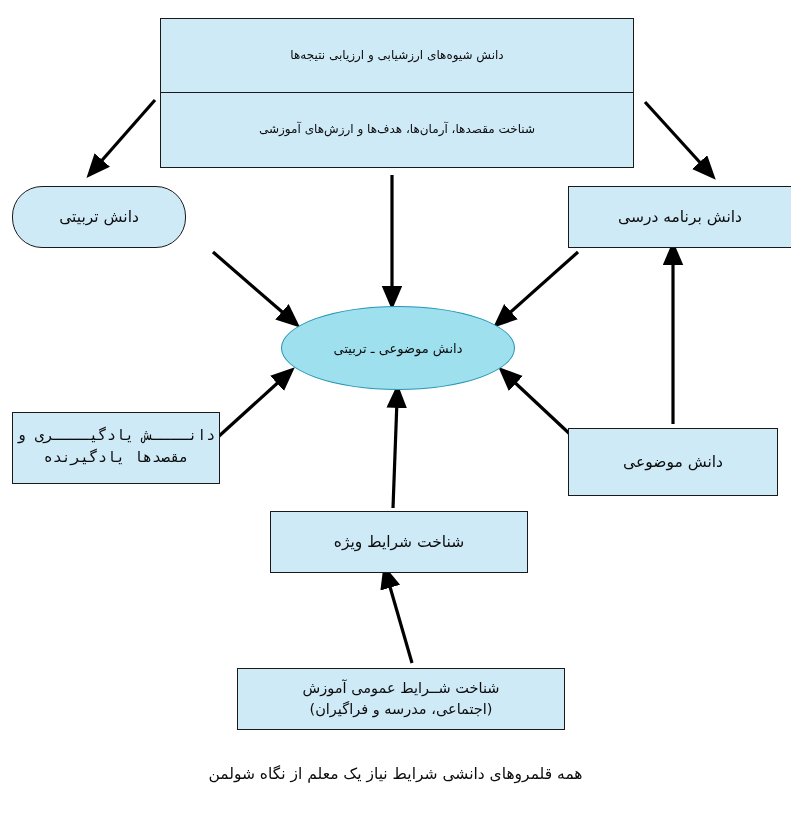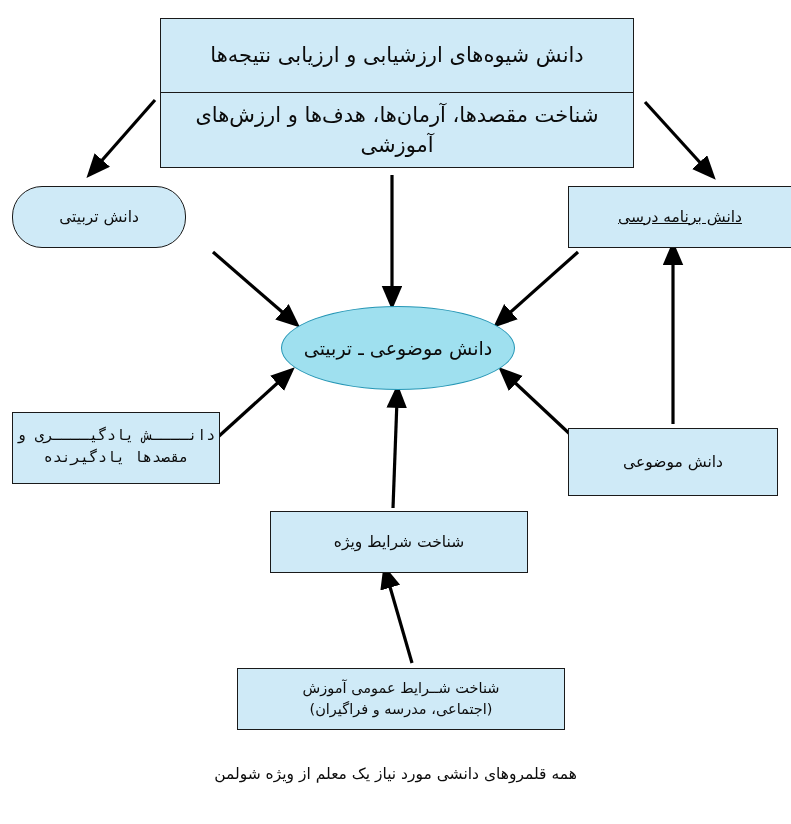--- a/index.html
+++ b/index.html
@@ -49,42 +49,41 @@
     height: 150px;
     flex-direction: column;
     padding: 0;
   }
   .top-row {
     width: 100%;
     height: 50%;
     display: flex;
     align-items: center;
     justify-content: center;
-    font-size: 21px;
+    font-size: 12px;
     padding: 0 10px;
     box-sizing: border-box;
   }
   .top-row.first {
     border-bottom: 1px solid #1a1a1a;
   }
   .box-tarbiati {
     left: 12px;
     top: 186px;
     width: 174px;
     height: 62px;
     font-size: 15.5px;
     border-radius: 30px;
   }
   .box-barname {
     left: 568px;
     top: 186px;
     width: 224px;
     height: 62px;
     font-size: 15.5px;
-    text-decoration: underline;
   }
   .box-yadgiri {
     left: 12px;
     top: 412px;
     width: 208px;
     height: 72px;
     font-size: 15px;
     font-family: Liberation Mono, monospace;
   }
   .box-mozoui {
@@ -115,21 +114,21 @@
     top: 306px;
     width: 232px;
     height: 82px;
     border-radius: 50%;
     background: #9fe0ef;
     border: 1.5px solid #2596b5;
     display: flex;
     align-items: center;
     justify-content: center;
     text-align: center;
-    font-size: 19px;
+    font-size: 13px;
     direction: rtl;
     color: #0b0b0b;
   }
   .caption {
     position: absolute;
     left: 0;
     top: 765px;
     width: 791px;
     text-align: center;
     font-size: 15.5px;
@@ -190,15 +189,15 @@
 
   <div class="node box-omumi">
     <span class="line">شناخت شــرایط عمومی آموزش</span>
     <span class="line">(اجتماعی، مدرسه و فراگیران)</span>
   </div>
 
   <div class="node box-sharayet">شناخت شرایط ویژه</div>
 
   <div class="ellipse">دانش موضوعی ـ تربیتی</div>
 
-  <div class="caption">همه قلمروهای دانشی مورد نیاز یک معلم از ویژه شولمن</div>
+  <div class="caption">همه قلمروهای دانشی شرایط نیاز یک معلم از نگاه شولمن</div>
 
 </div>
 
 </body></html>

